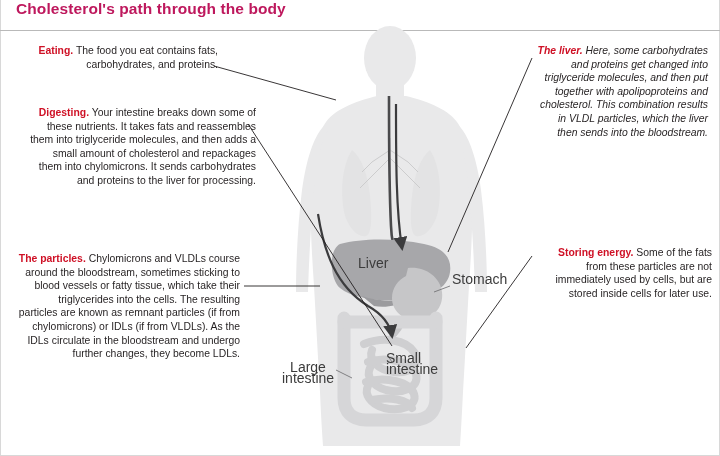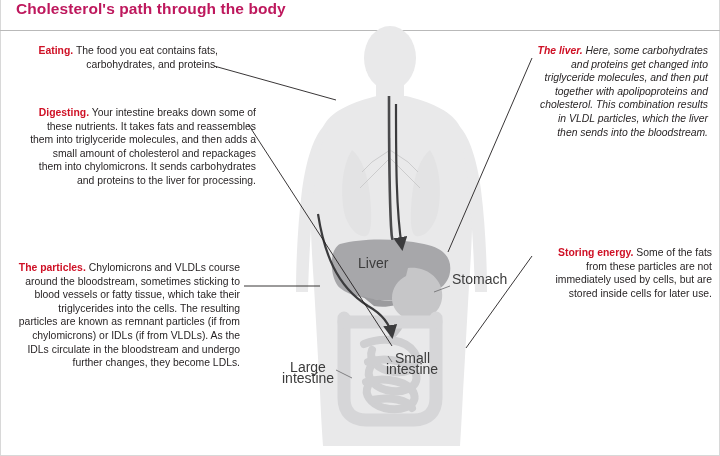--- a/index.html
+++ b/index.html
@@ -57,34 +57,34 @@
     line-height: 13.6px;
     color: #231f20;
     text-align: right;
   }
   .annot .lead {
     color: #cf1126;
     font-weight: bold;
   }
   #annot-eating   { left: 18px;  top: 44px;  width: 200px; }
   #annot-digesting{ left: 28px;  top: 106px; width: 228px; }
-  #annot-particles{ left: 18px;  top: 252px; width: 222px; margin-top: 9px; }
+  #annot-particles{ left: 18px;  top: 252px; width: 222px; }
   #annot-liver    { left: 536px; top: 44px;  width: 172px; font-style: italic; }
   #annot-storing  { left: 536px; top: 246px; width: 176px; }
 
   
   .organ-label {
     position: absolute;
     font-size: 14px;
     line-height: 11px;
     color: #3b3b3b;
   }
   #label-liver     { left: 358px; top: 258px; }
   #label-stomach   { left: 452px; top: 274px; }
-  #label-small-int { left: 386px; top: 353px; width: 44px; text-align: right; }
+  #label-small-int { left: 386px; top: 353px; width: 44px; text-align: left; }
   #label-large-int { left: 282px; top: 362px; width: 52px; text-align: center; }
 
   
   #figure-svg {
     position: absolute;
     left: 0; top: 0;
     width: 720px;
     height: 456px;
     pointer-events: none;
   }

